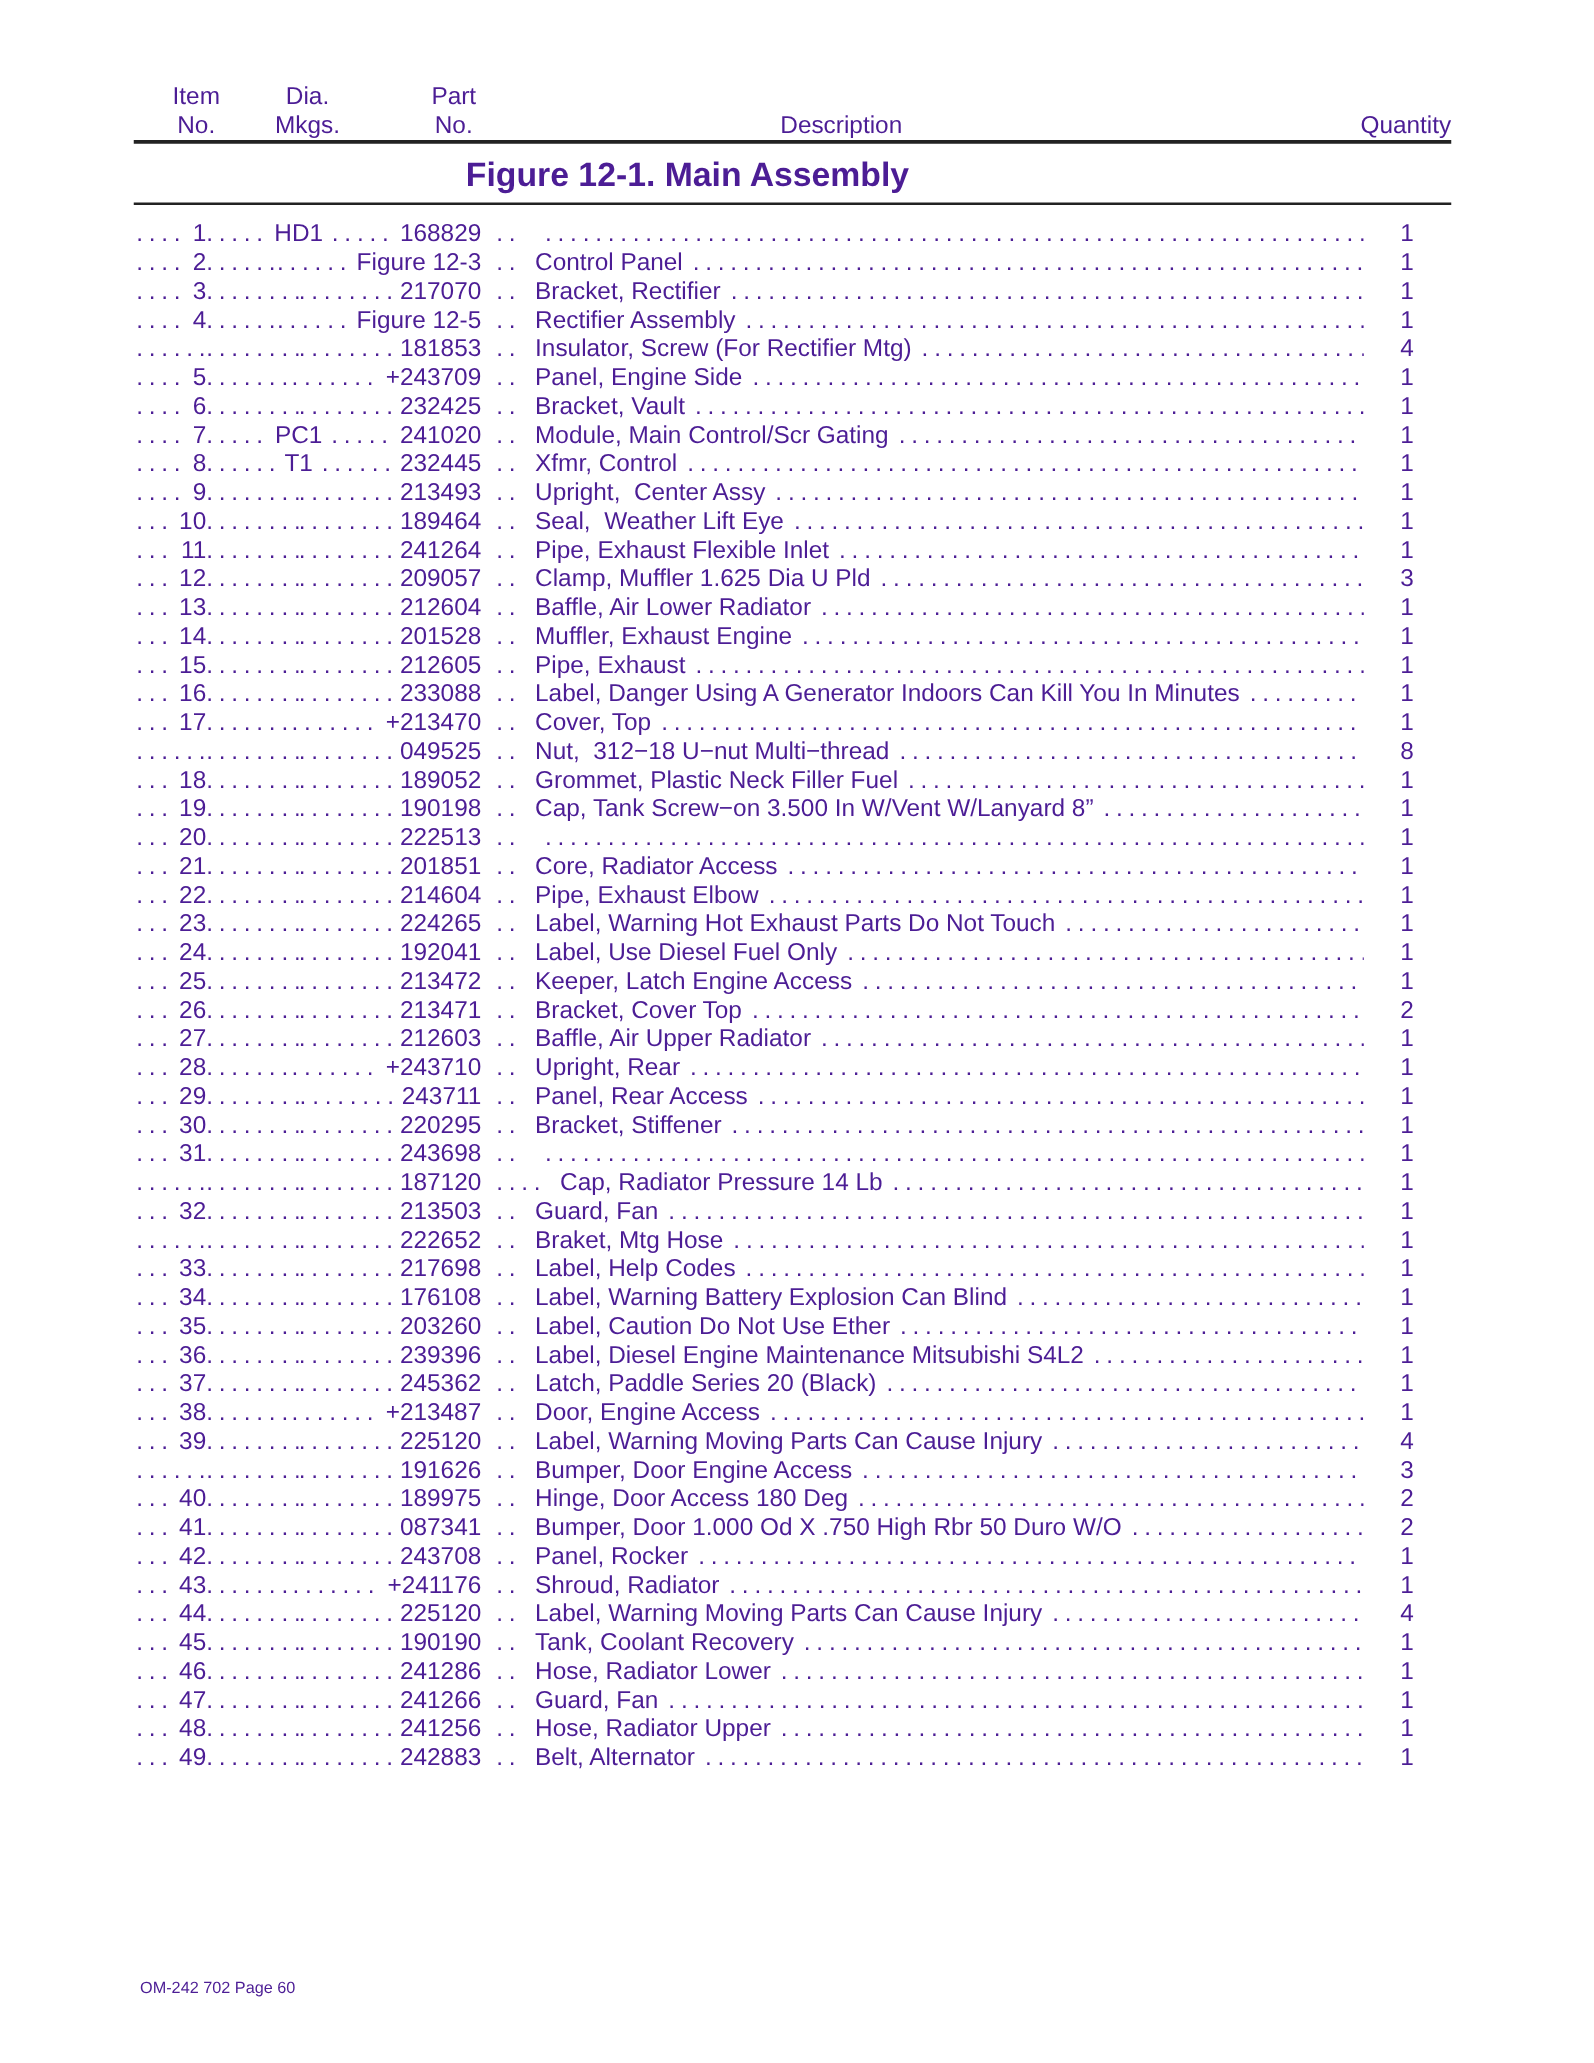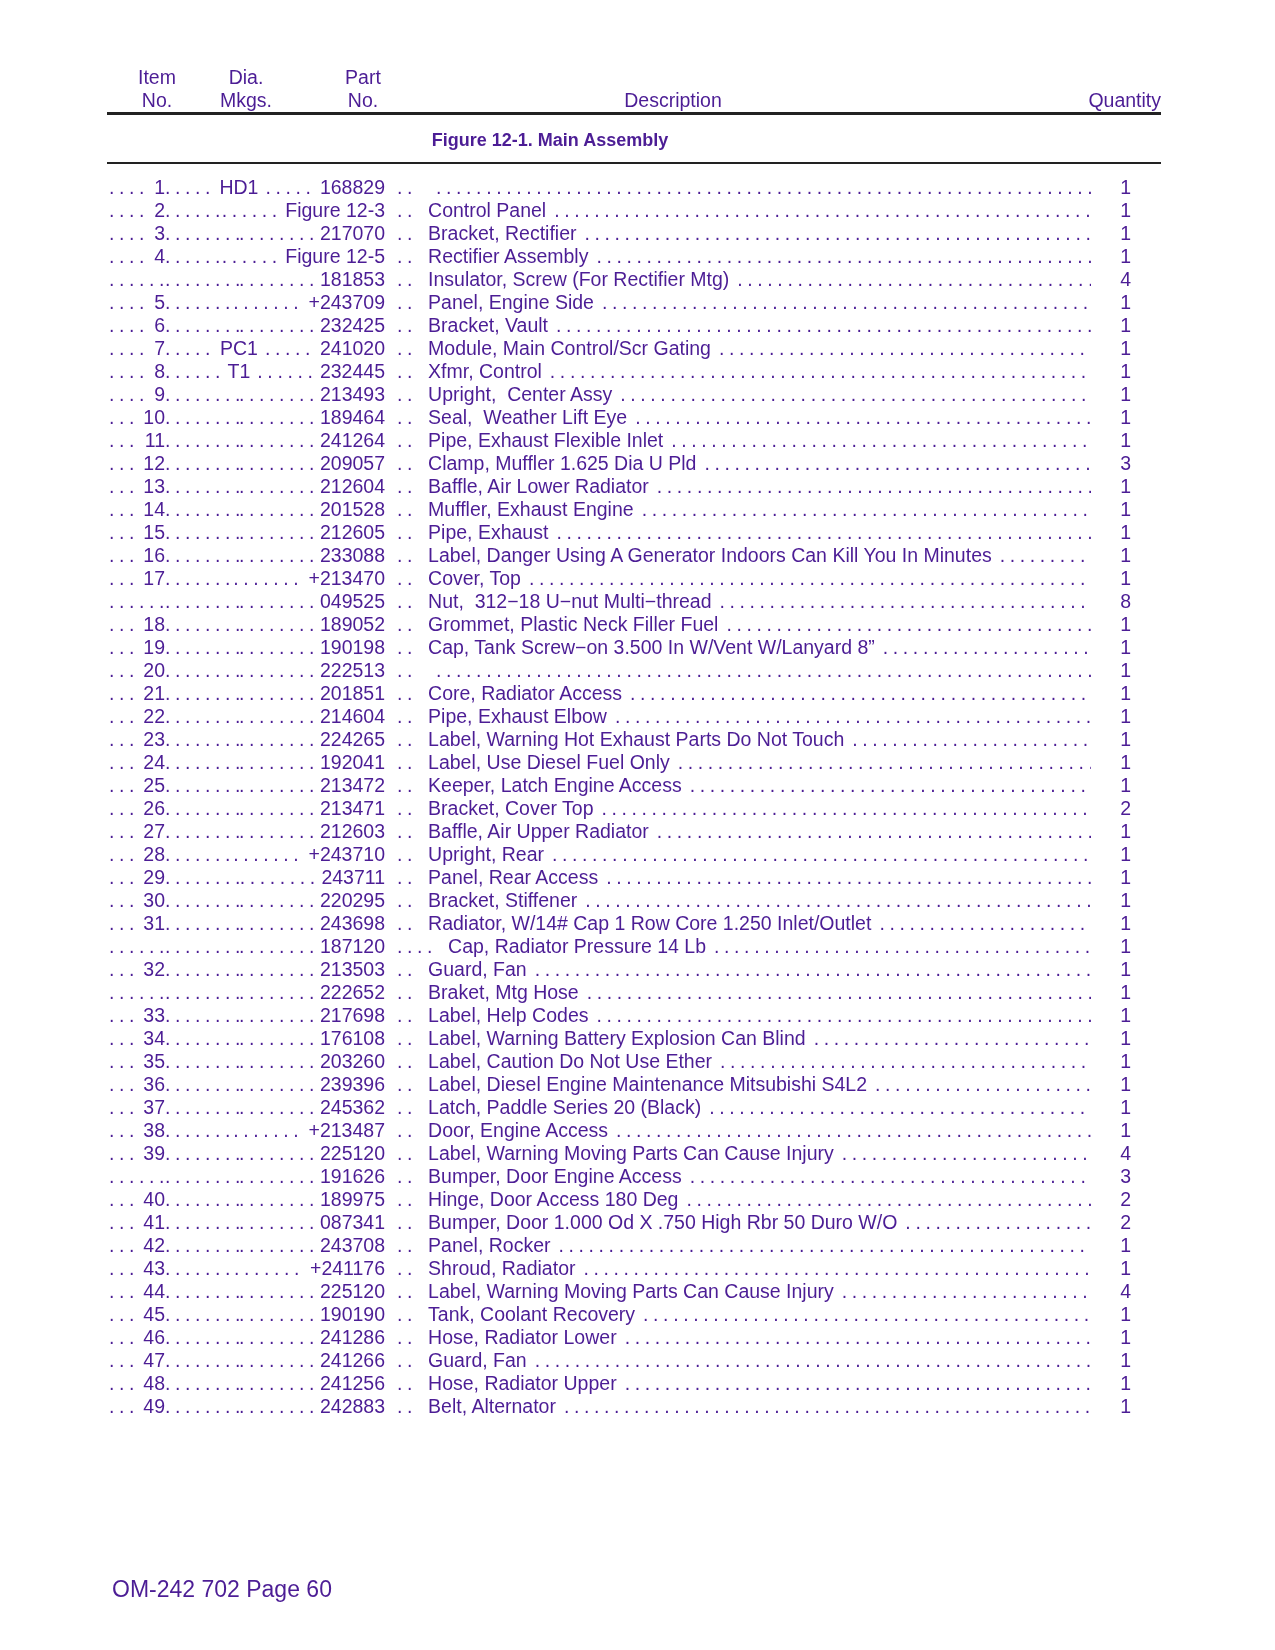--- a/index.html
+++ b/index.html
@@ -20,22 +20,22 @@
   .h-item2 { left: 133px; top: 89px; width: 48px; }
   .h-dia1  { left: 214px; top: 66px; width: 64px; }
   .h-dia2  { left: 214px; top: 89px; width: 64px; }
   .h-part1 { left: 331px; top: 66px; width: 64px; }
   .h-part2 { left: 331px; top: 89px; width: 64px; }
   .h-desc  { left: 563px; top: 89px; width: 220px; text-align: center; }
   .h-qty   { right: 114px; top: 89px; text-align: right; }
   .rule { position: absolute; left: 107px; width: 1054px; background: #222; }
   .rule1 { top: 112px; height: 3px; }
   .rule2 { top: 162px; height: 2px; }
-  .title { left: 300px; top: 129px; width: 500px; text-align: center; font-weight: bold; font-size: 18px; }
-  .footer { left: 112px; top: 1578px; font-size: 23px; }
+  .title { left: 300px; top: 129px; width: 500px; text-align: center; font-weight: bold; font-size: 27px; }
+  .footer { left: 112px; top: 1578px; font-size: 13px; }
 
   .rows { position: absolute; left: 109px; top: 176px; width: 1022px; }
   .row { display: flex; height: 23px; line-height: 23px; overflow: hidden; white-space: pre; }
   .lb { display: flex; flex: 0 0 276px; overflow: hidden; }
   .c-itm { flex: 0 0 56px; display: flex; overflow: hidden; }
   .c-itm .v { flex: 0 0 auto; }
   .c-itm .v:not(:empty) { margin-left: 7px; }
   .fill { flex: 1 1 0; overflow: hidden; }
   .fill::after, .leader::after {
     content: "........................................................................................................................";
@@ -486,21 +486,20 @@
     </div>
       <div class="row">
       <span class="lb">
         <span class="c-itm"><span class="fill"></span><span class="v">31</span></span>
         <span class="fill"></span>
         <span class="dia-v"></span>
         <span class="fill"></span>
         <span class="part-v">243698</span>
       </span>
       <span class="sep">..</span>
-      <span class="desc">Radiator, W/14# Cap 1 Row Core 1.250 Inlet/Outlet</span>
       <span class="leader"></span>
       <span class="qty">1</span>
     </div>
       <div class="row">
       <span class="lb">
         <span class="c-itm"><span class="fill"></span><span class="v"></span></span>
         <span class="fill"></span>
         <span class="dia-v"></span>
         <span class="fill"></span>
         <span class="part-v">187120</span>

